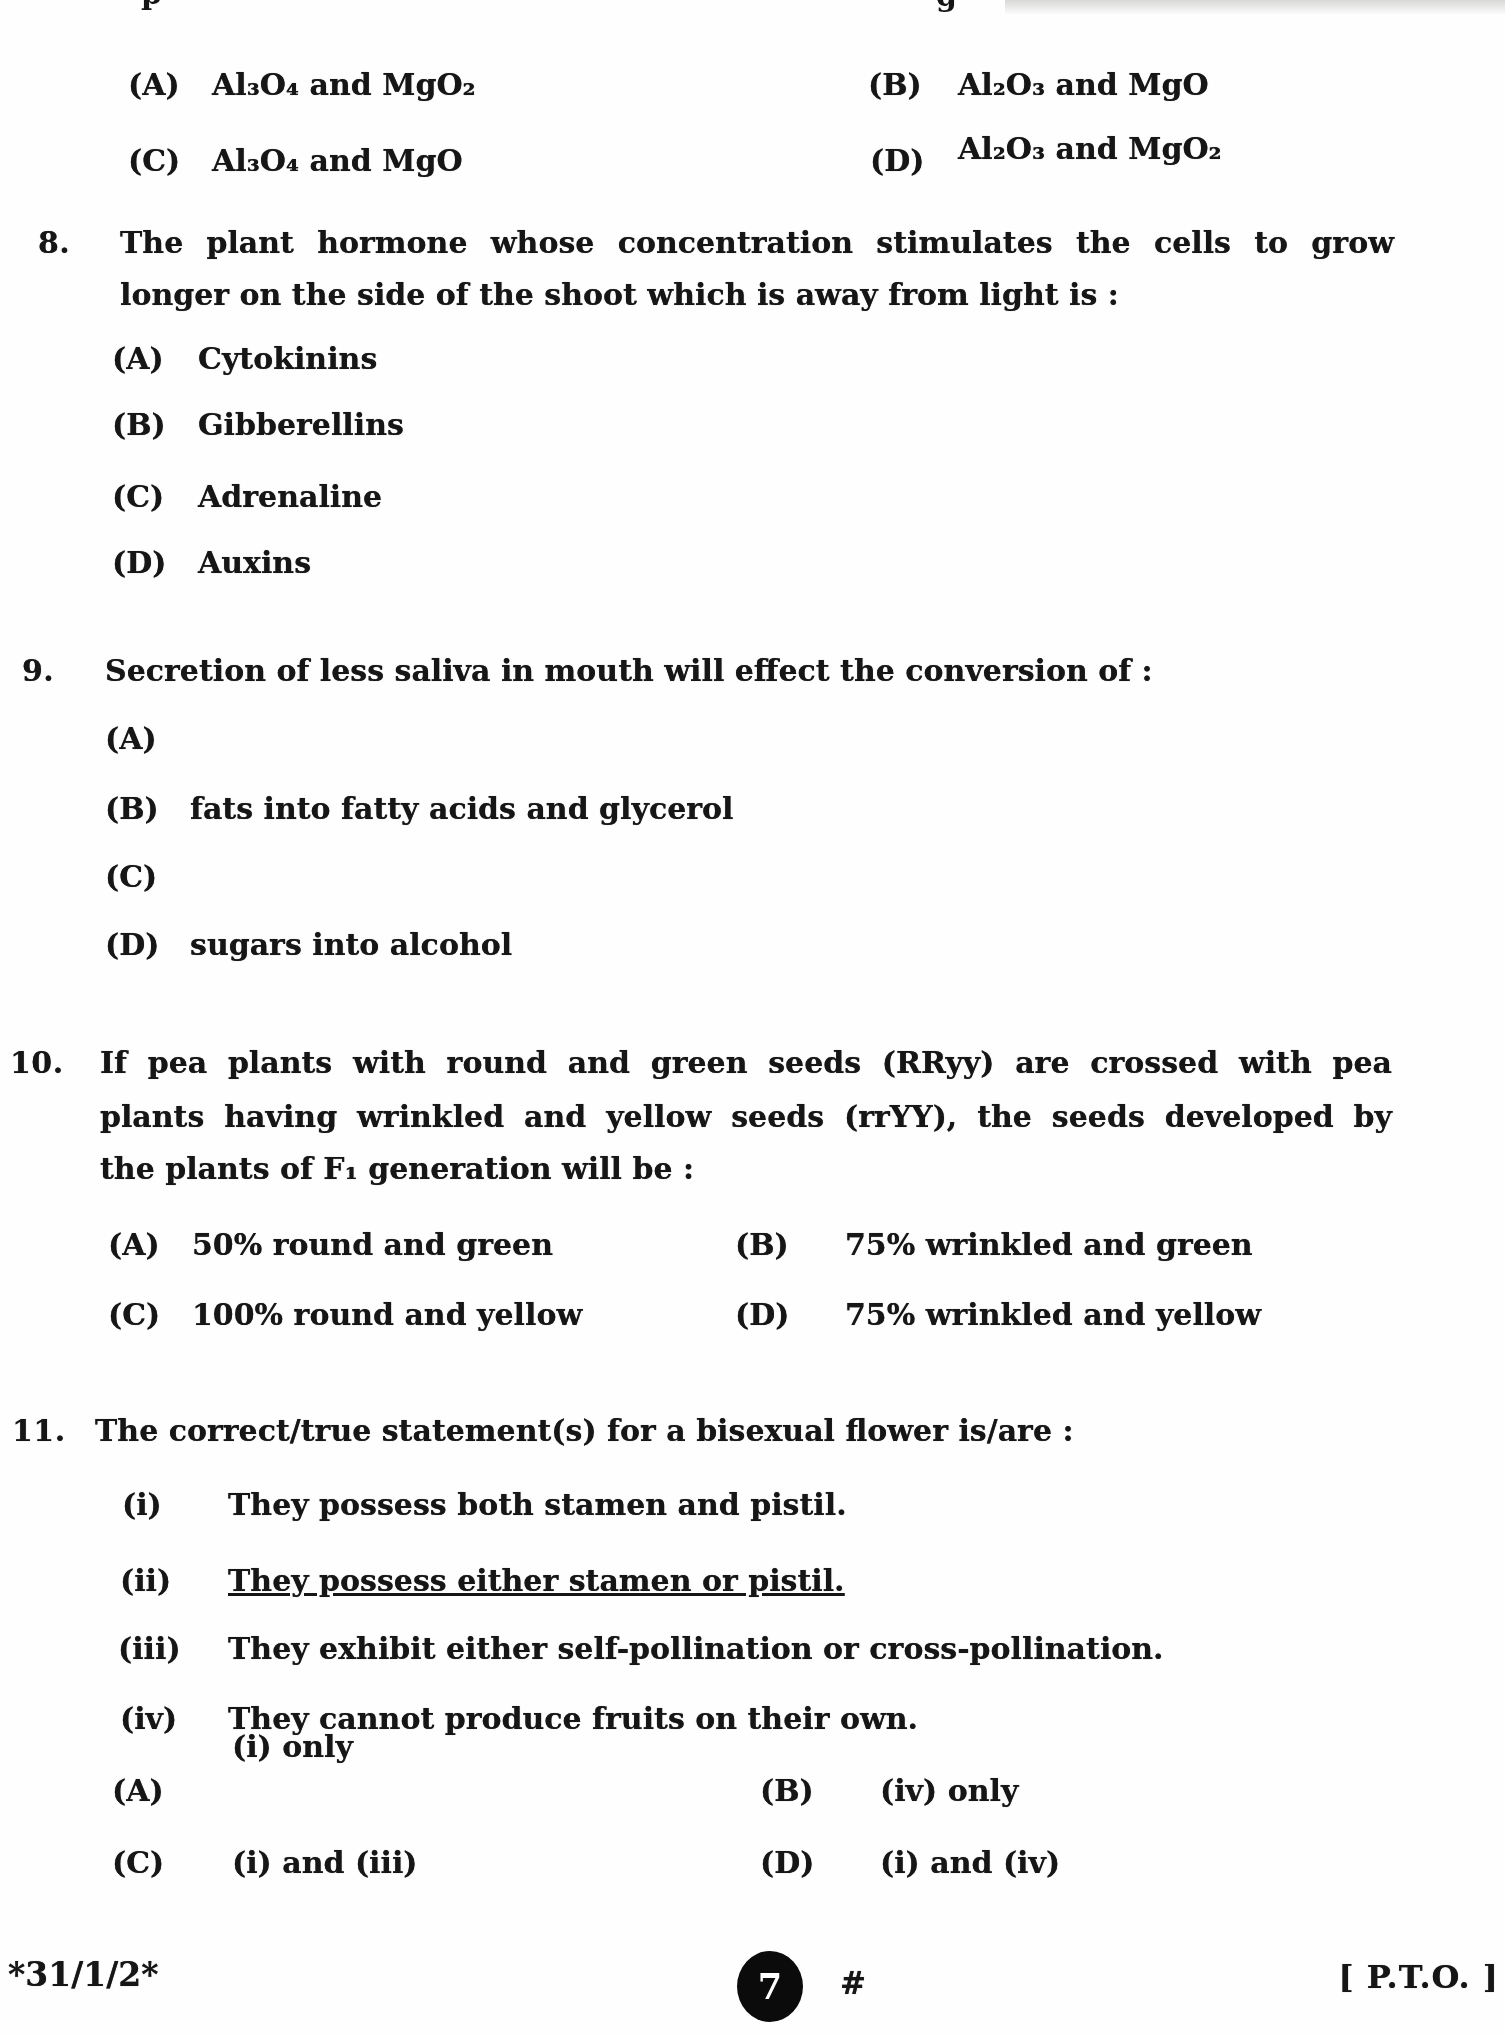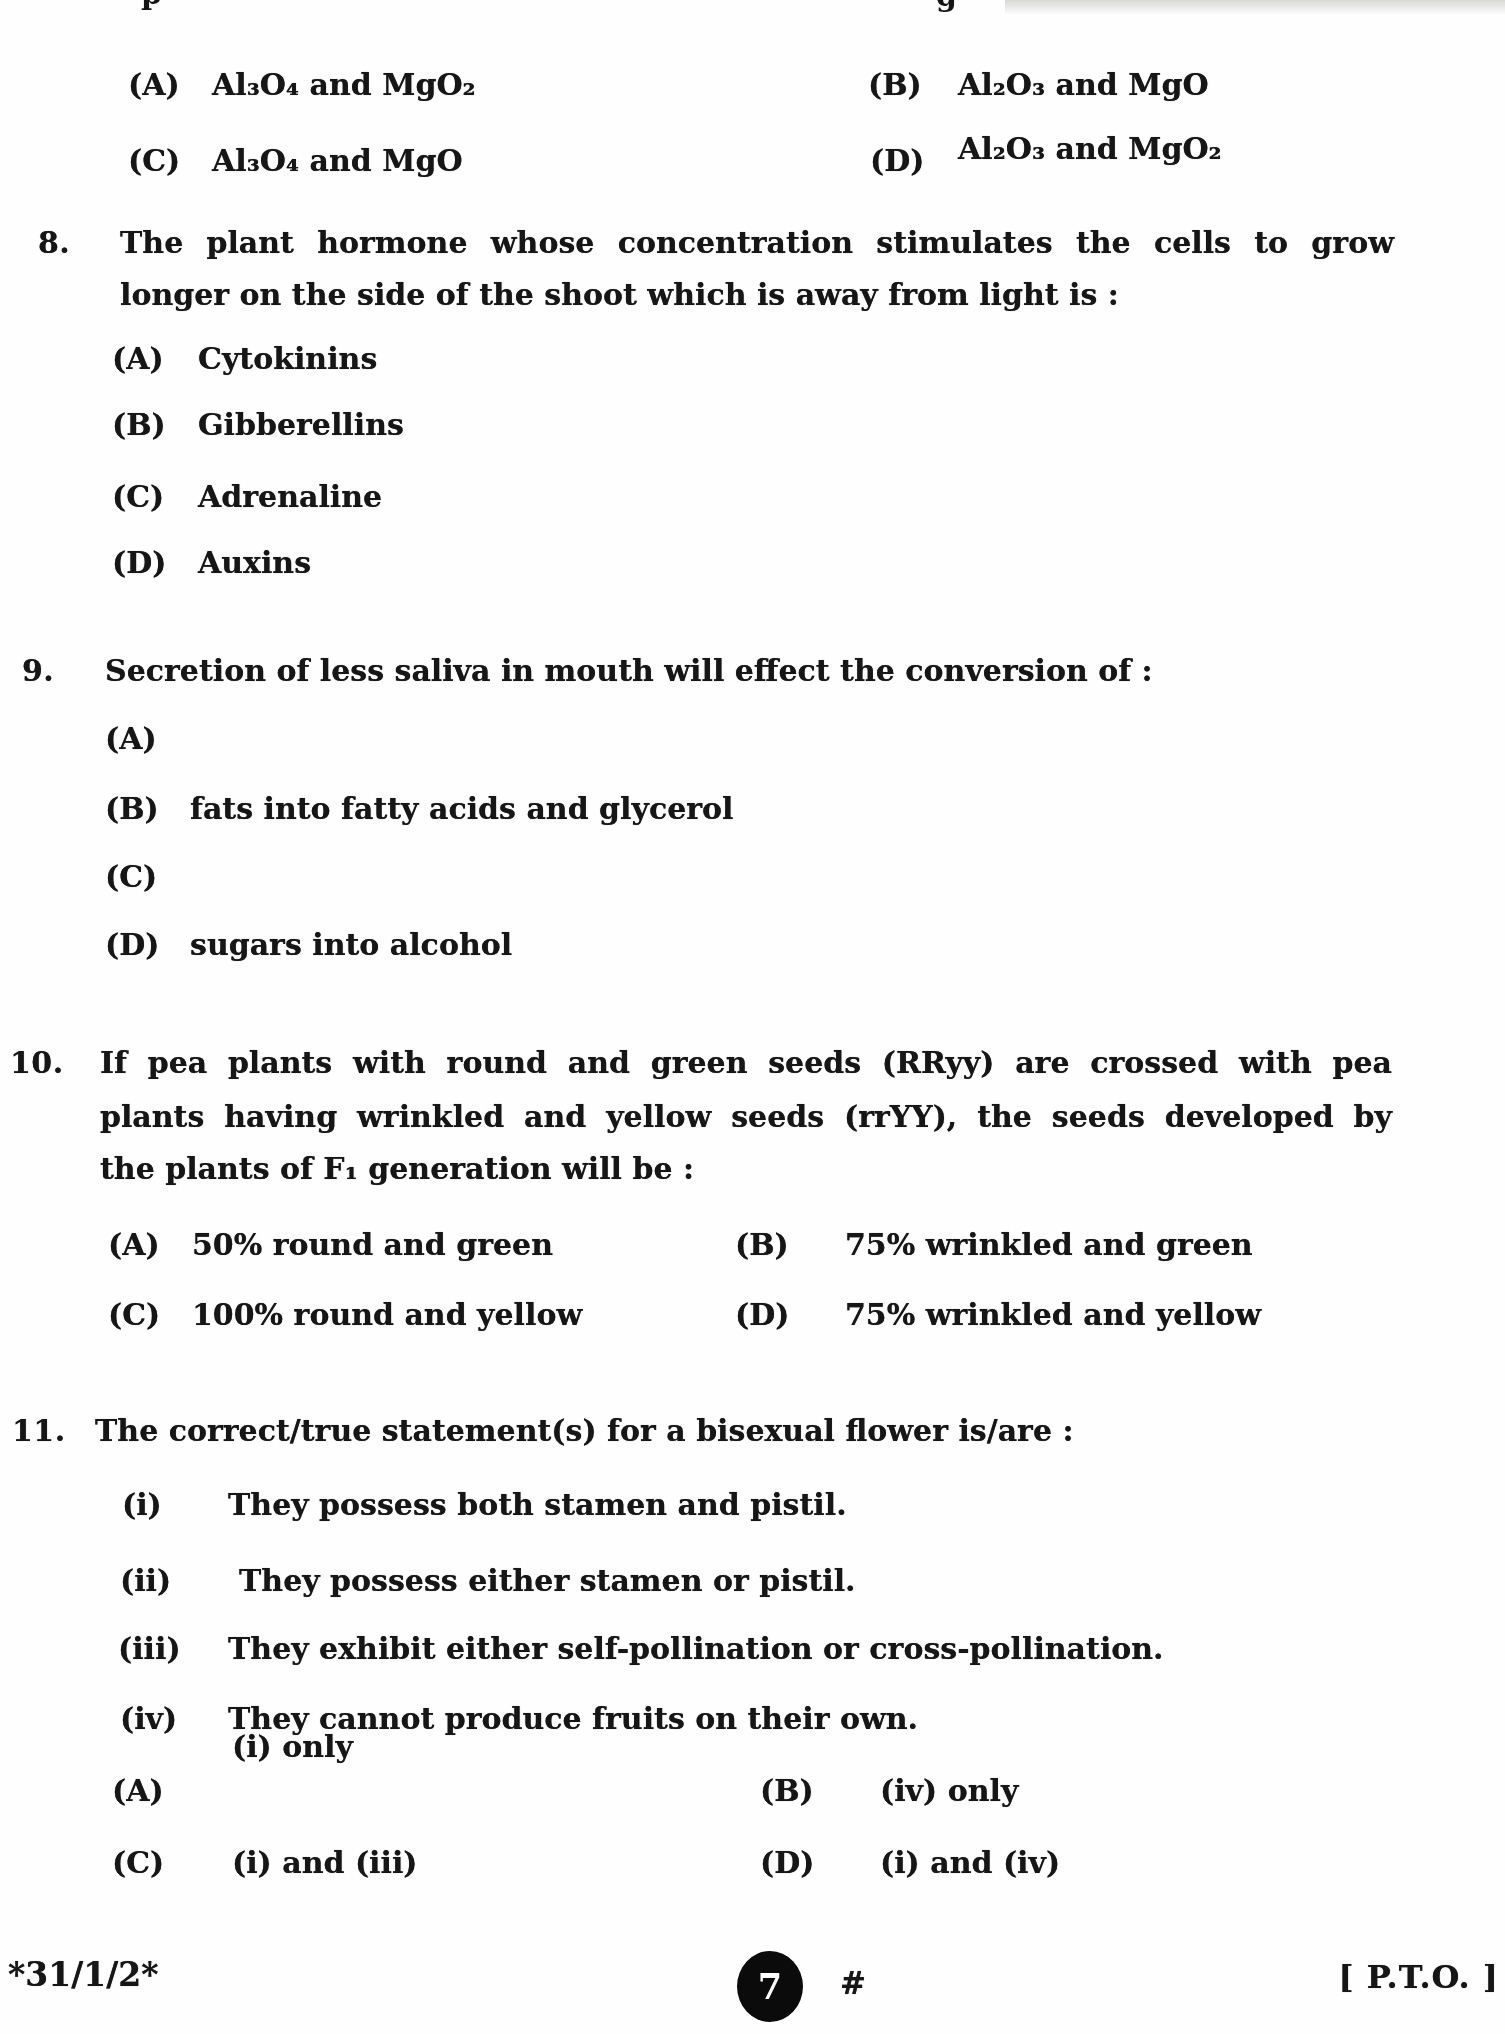--- a/index.html
+++ b/index.html
@@ -103,21 +103,21 @@
   <div class="ln" style="left:192px;top:1296px;">100% round and yellow</div>
   <div class="ln" style="left:735px;top:1296px;">(D)</div>
   <div class="ln" style="left:845px;top:1296px;">75% wrinkled and yellow</div>
 
   <div class="ln qnum" style="left:12px;top:1412px;">11.</div>
   <div class="ln" style="left:95px;top:1412px;">The correct/true statement(s) for a bisexual flower is/are :</div>
 
   <div class="ln" style="left:122px;top:1486px;">(i)</div>
   <div class="ln" style="left:228px;top:1486px;">They possess both stamen and pistil.</div>
   <div class="ln" style="left:120px;top:1562px;">(ii)</div>
-  <div class="ln" style="left:239px;top:1562px;">They possess either stamen or pistil.</div>
+  <div class="ln" style="left:228px;top:1562px;text-decoration:underline;">They possess either stamen or pistil.</div>
   <div class="ln" style="left:118px;top:1630px;">(iii)</div>
   <div class="ln" style="left:228px;top:1630px;">They exhibit either self-pollination or cross-pollination.</div>
   <div class="ln" style="left:120px;top:1700px;">(iv)</div>
   <div class="ln" style="left:228px;top:1700px;">They cannot produce fruits on their own.</div>
 
   <div class="ln" style="left:112px;top:1772px;">(A)</div>
   <div class="ln" style="left:232px;top:1728px;">(i) only</div>
   <div class="ln" style="left:760px;top:1772px;">(B)</div>
   <div class="ln" style="left:880px;top:1772px;">(iv) only</div>
   <div class="ln" style="left:112px;top:1844px;">(C)</div>

